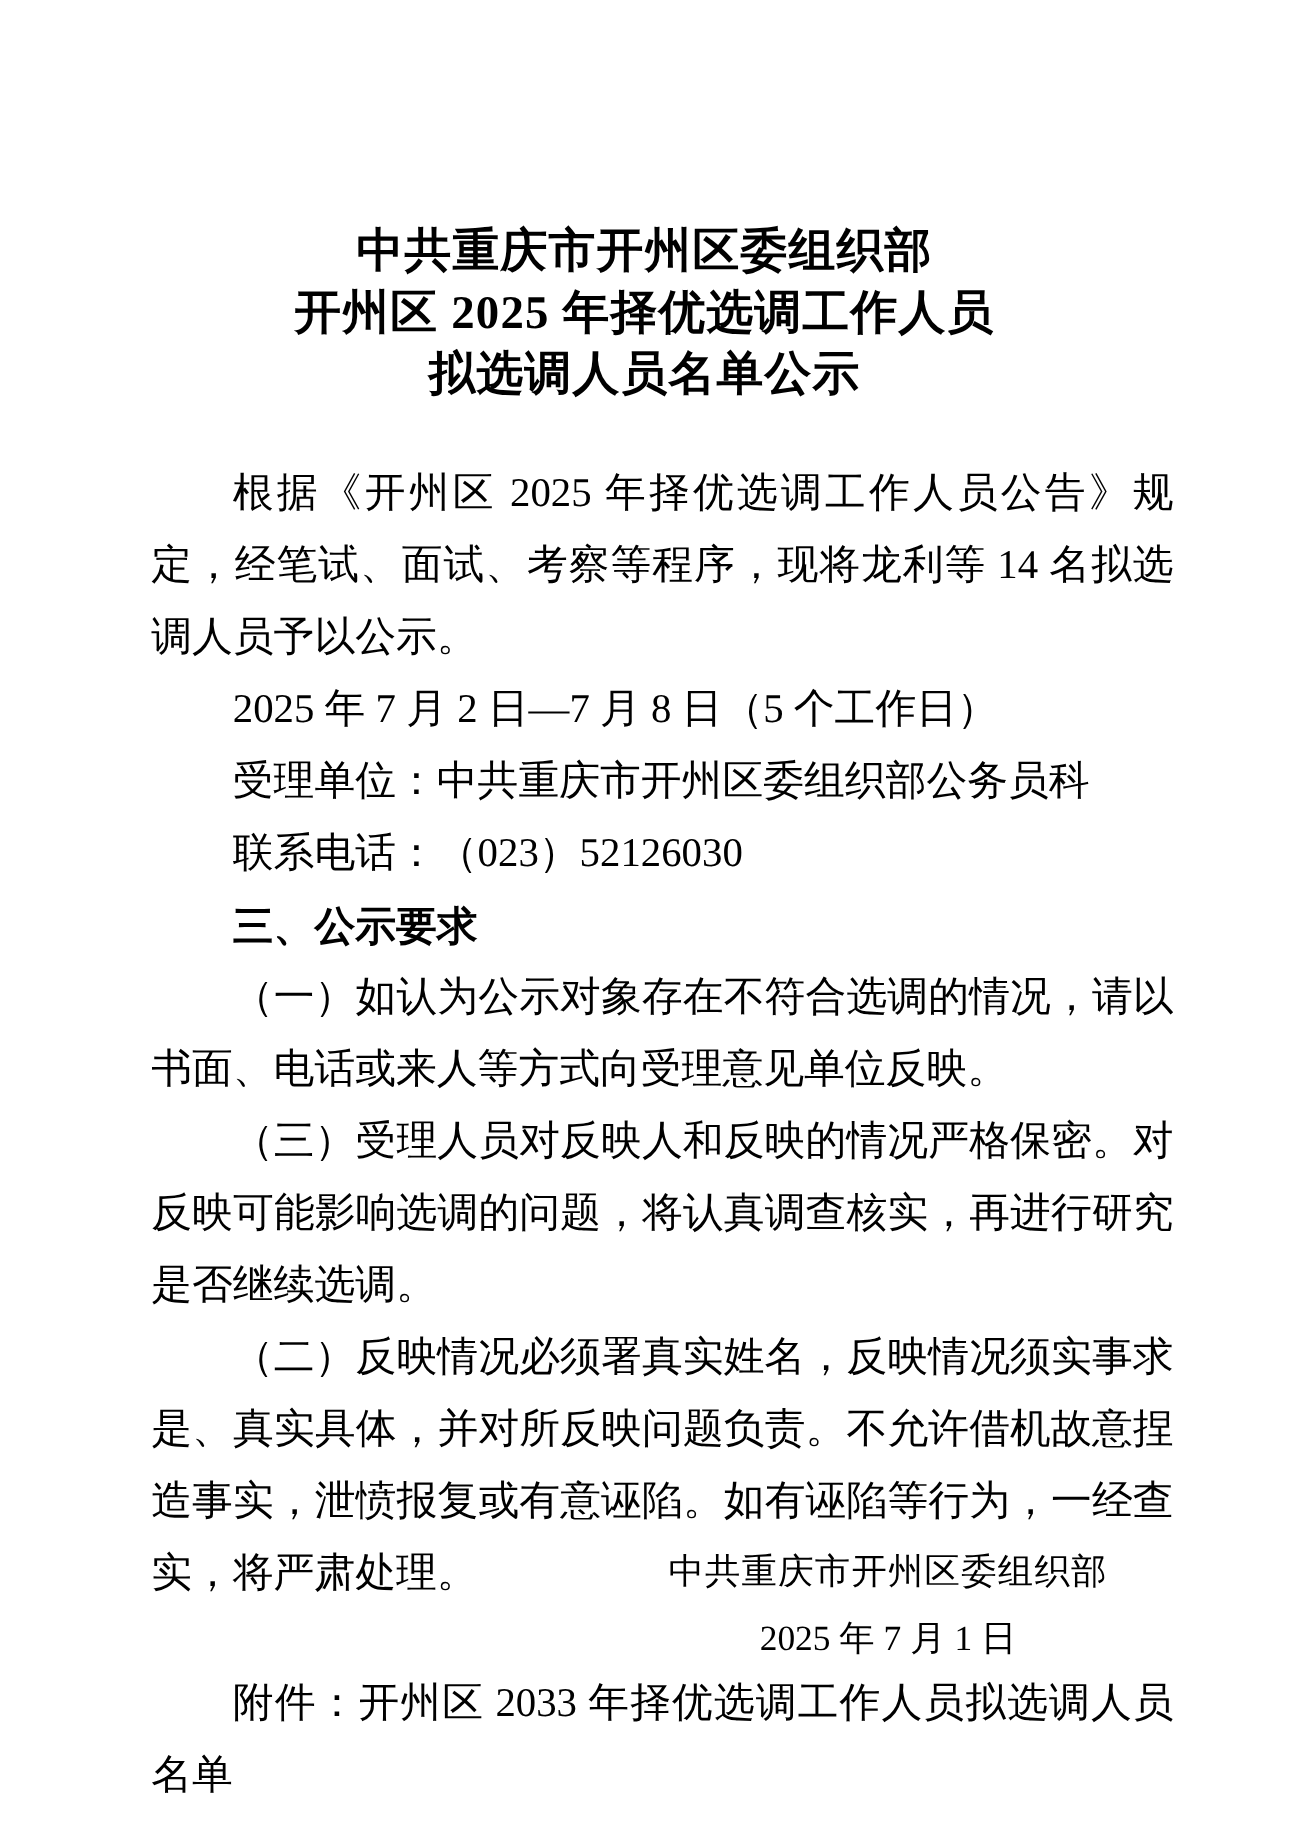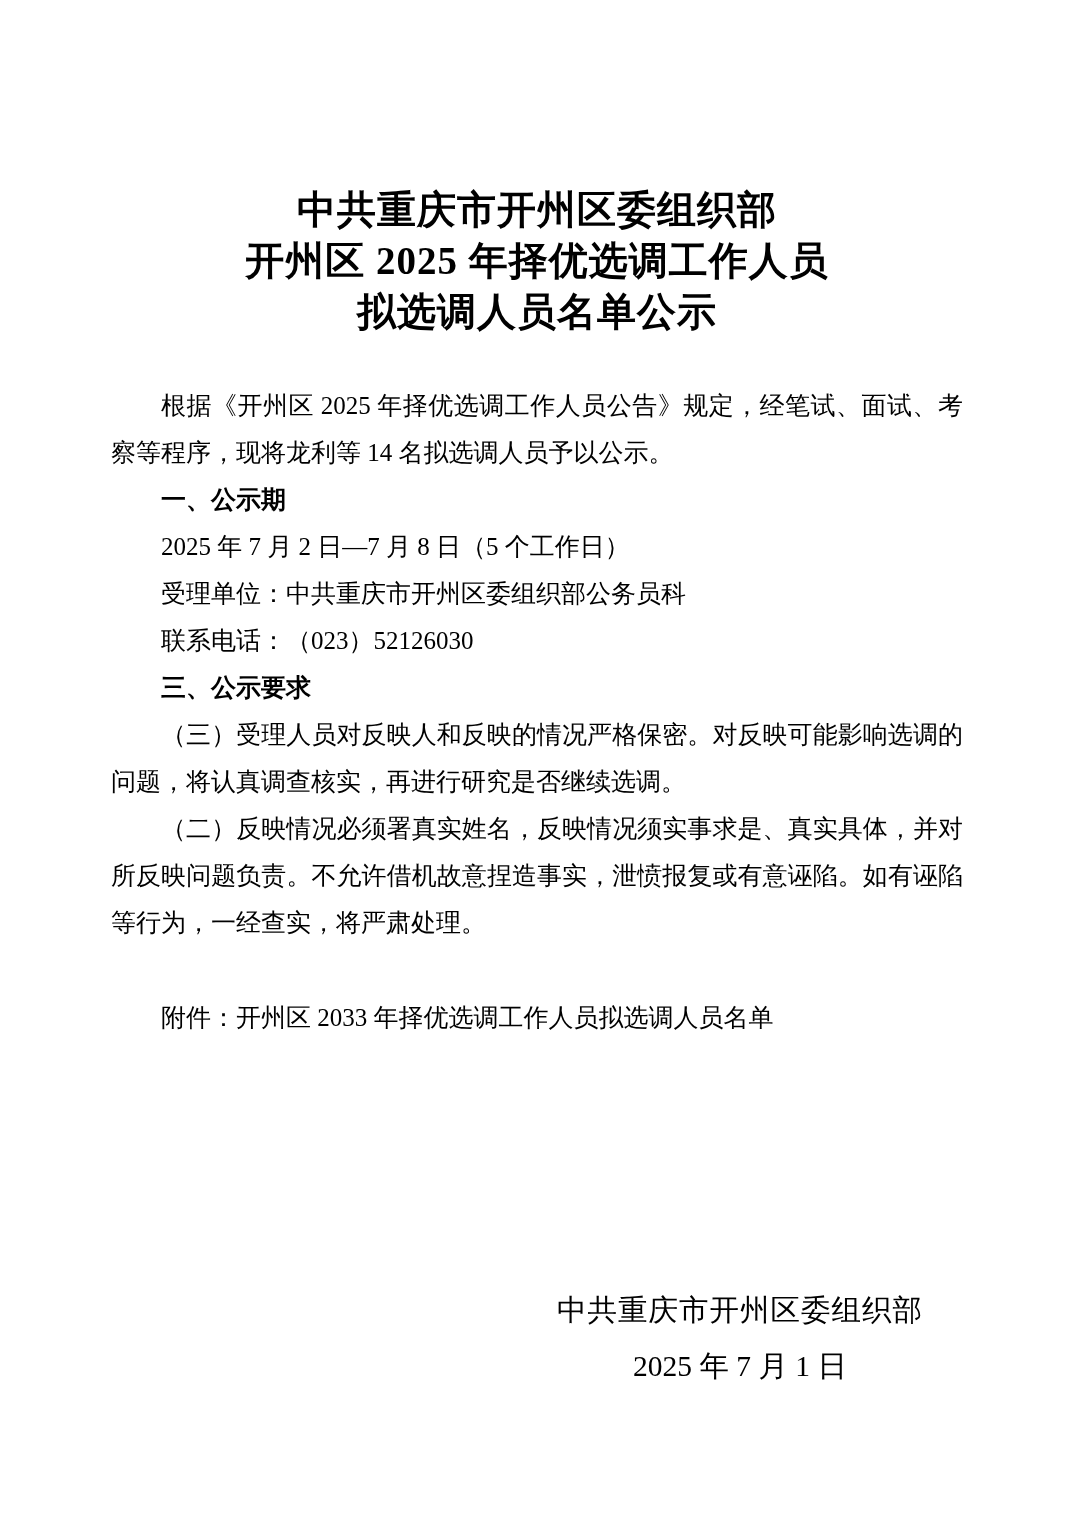--- a/index.html
+++ b/index.html
@@ -26,24 +26,24 @@
     font-family: "Liberation Serif", "DejaVu Serif", serif;
     font-weight: bold;
     font-size: 39px;
     line-height: 51px;
     letter-spacing: 1px;
   }
   
   .content {
     position: absolute;
     top: 382px;
-    left: 111px;
+    left: 126px;
     width: 852px;
-    font-size: 25px;
-    line-height: 47px;
+    font-size: 34px;
+    line-height: 60px;
     text-align: justify;
   }
   .content p {
     margin: 0;
     text-indent: 2em;
   }
   .heading {
     font-family: "Liberation Sans", "DejaVu Sans", sans-serif;
     font-weight: bold;
   }
@@ -76,27 +76,27 @@
 
   <div class="title-block">
     <div>中共重庆市开州区委组织部</div>
     <div>开州区 2025 年择优选调工作人员</div>
     <div>拟选调人员名单公示</div>
   </div>
 
   <div class="content">
     <p>根据《开州区 2025 年择优选调工作人员公告》规定，经笔试、面试、考察等程序，现将龙利等 14 名拟选调人员予以公示。</p>
 
-    <p class="heading">一、公示期</p>
     <p>2025 年 7 月 2 日—7 月 8 日（5 个工作日）</p>
 
     <p>受理单位：中共重庆市开州区委组织部公务员科</p>
     <p>联系电话：（023）52126030</p>
 
     <p class="heading">三、公示要求</p>
+    <p>（一）如认为公示对象存在不符合选调的情况，请以书面、电话或来人等方式向受理意见单位反映。</p>
     <p>（三）受理人员对反映人和反映的情况严格保密。对反映可能影响选调的问题，将认真调查核实，再进行研究是否继续选调。</p>
     <p>（二）反映情况必须署真实姓名，反映情况须实事求是、真实具体，并对所反映问题负责。不允许借机故意捏造事实，泄愤报复或有意诬陷。如有诬陷等行为，一经查实，将严肃处理。</p>
 
     <p class="attachment">附件：开州区 2033 年择优选调工作人员拟选调人员名单</p>
   </div>
 
   <div class="signature-block">
     <p class="org">中共重庆市开州区委组织部</p>
     <p class="date">2025 年 7 月 1 日</p>
   </div>

